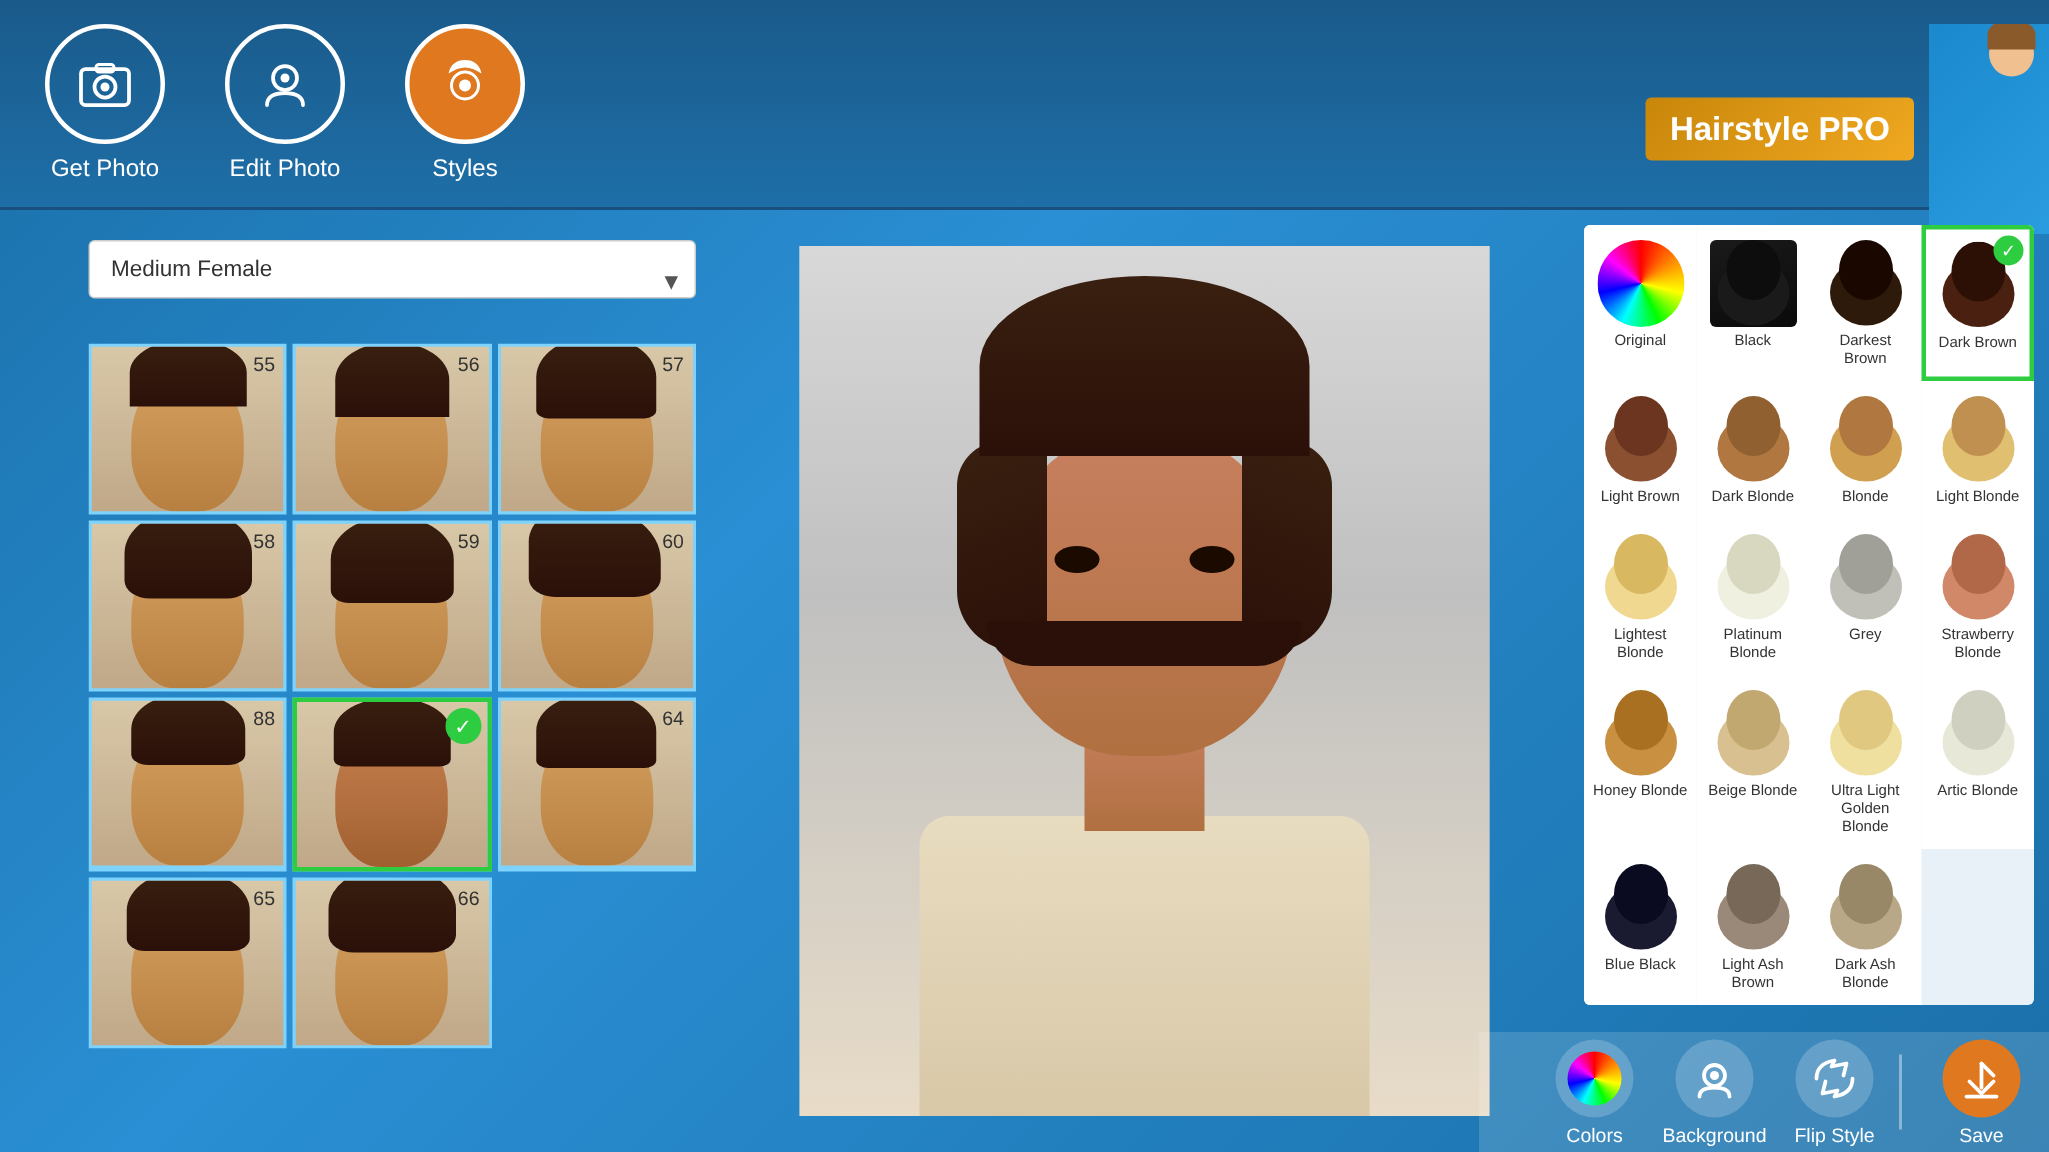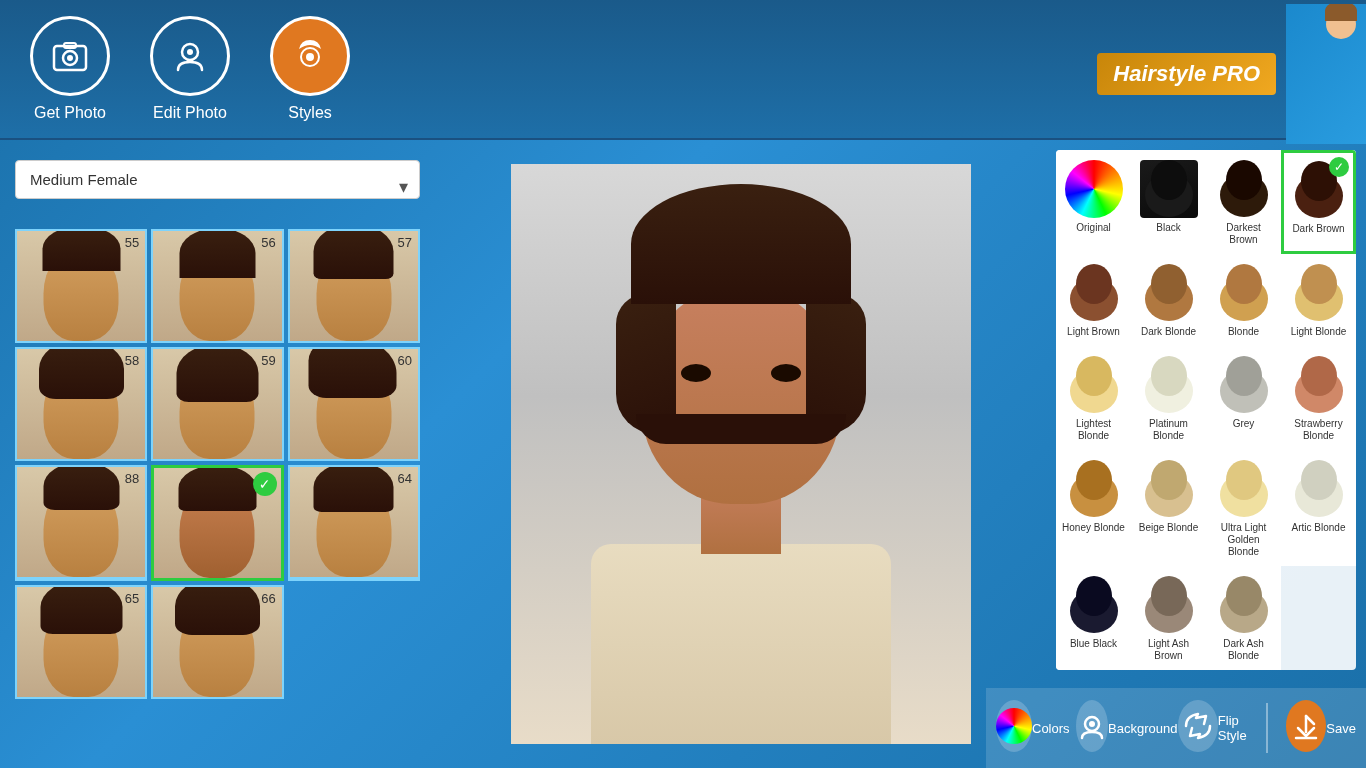--- a/index.html
+++ b/index.html
@@ -50,28 +50,27 @@
       border-color: white;
     }
     .nav-label {
       font-size: 16px;
       color: white;
       font-weight: 400;
     }
     .logo-area {
       position: absolute;
       right: 0;
-      top: 4px;
+      top: 16px;
       width: 280px;
       height: 140px;
       overflow: hidden;
       display: flex;
       align-items: center;
       justify-content: flex-end;
-      font-style: italic;
     }
     .logo-text {
       background: linear-gradient(135deg, #c8860a, #f0a820);
       color: white;
       font-size: 22px;
       font-weight: bold;
       padding: 8px 16px;
       border-radius: 4px;
       position: relative;
       z-index: 2;
@@ -83,20 +82,21 @@
       display: flex;
       width: 100%;
       height: 628px;
     }
 
     
     .left-panel {
       width: 435px;
       padding: 20px 15px;
       flex-shrink: 0;
+      margin-left: 44px;
     }
     .style-dropdown {
       width: 100%;
       padding: 10px 14px;
       font-size: 15px;
       border: 1px solid #ccc;
       border-radius: 4px;
       background: white;
       appearance: none;
       -webkit-appearance: none;
@@ -244,20 +244,21 @@
       width: 380px;
       height: 80px;
       background: rgba(255,255,255,0.15);
       display: flex;
       align-items: center;
       justify-content: flex-end;
       padding-right: 10px;
     }
     .bottom-action {
       display: flex;
+      flex-direction: column;
       align-items: center;
       margin-left: 10px;
       cursor: pointer;
       color: white;
       min-width: 70px;
     }
     .bottom-action-icon {
       width: 52px;
       height: 52px;
       border-radius: 50%;

